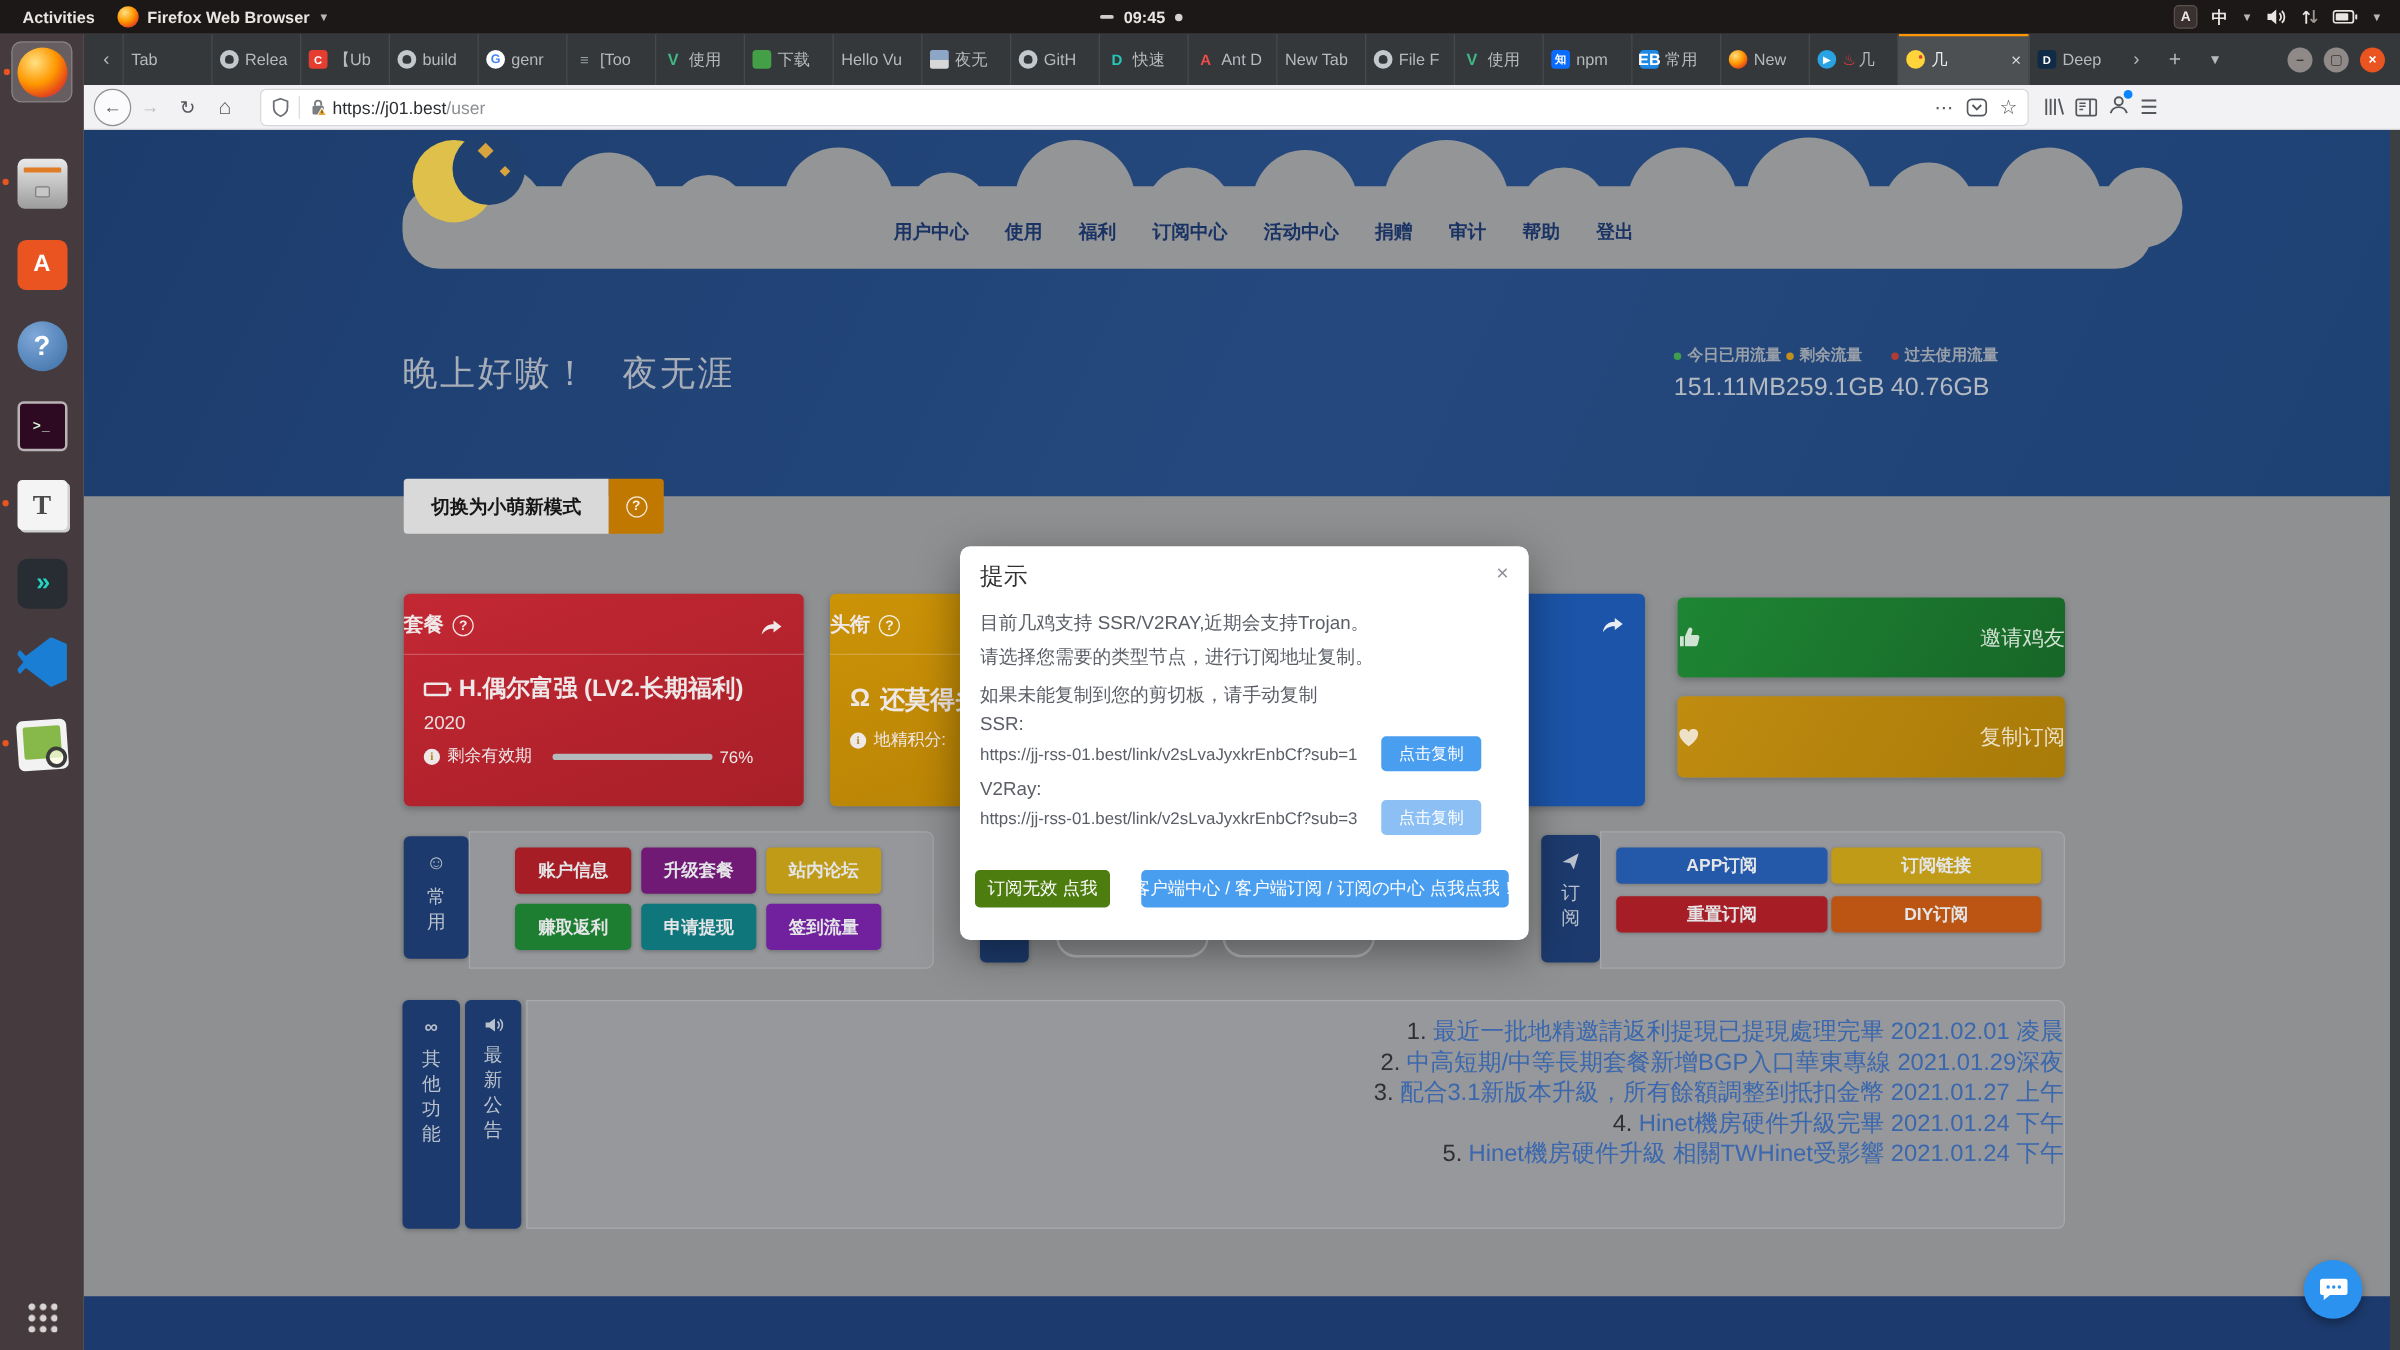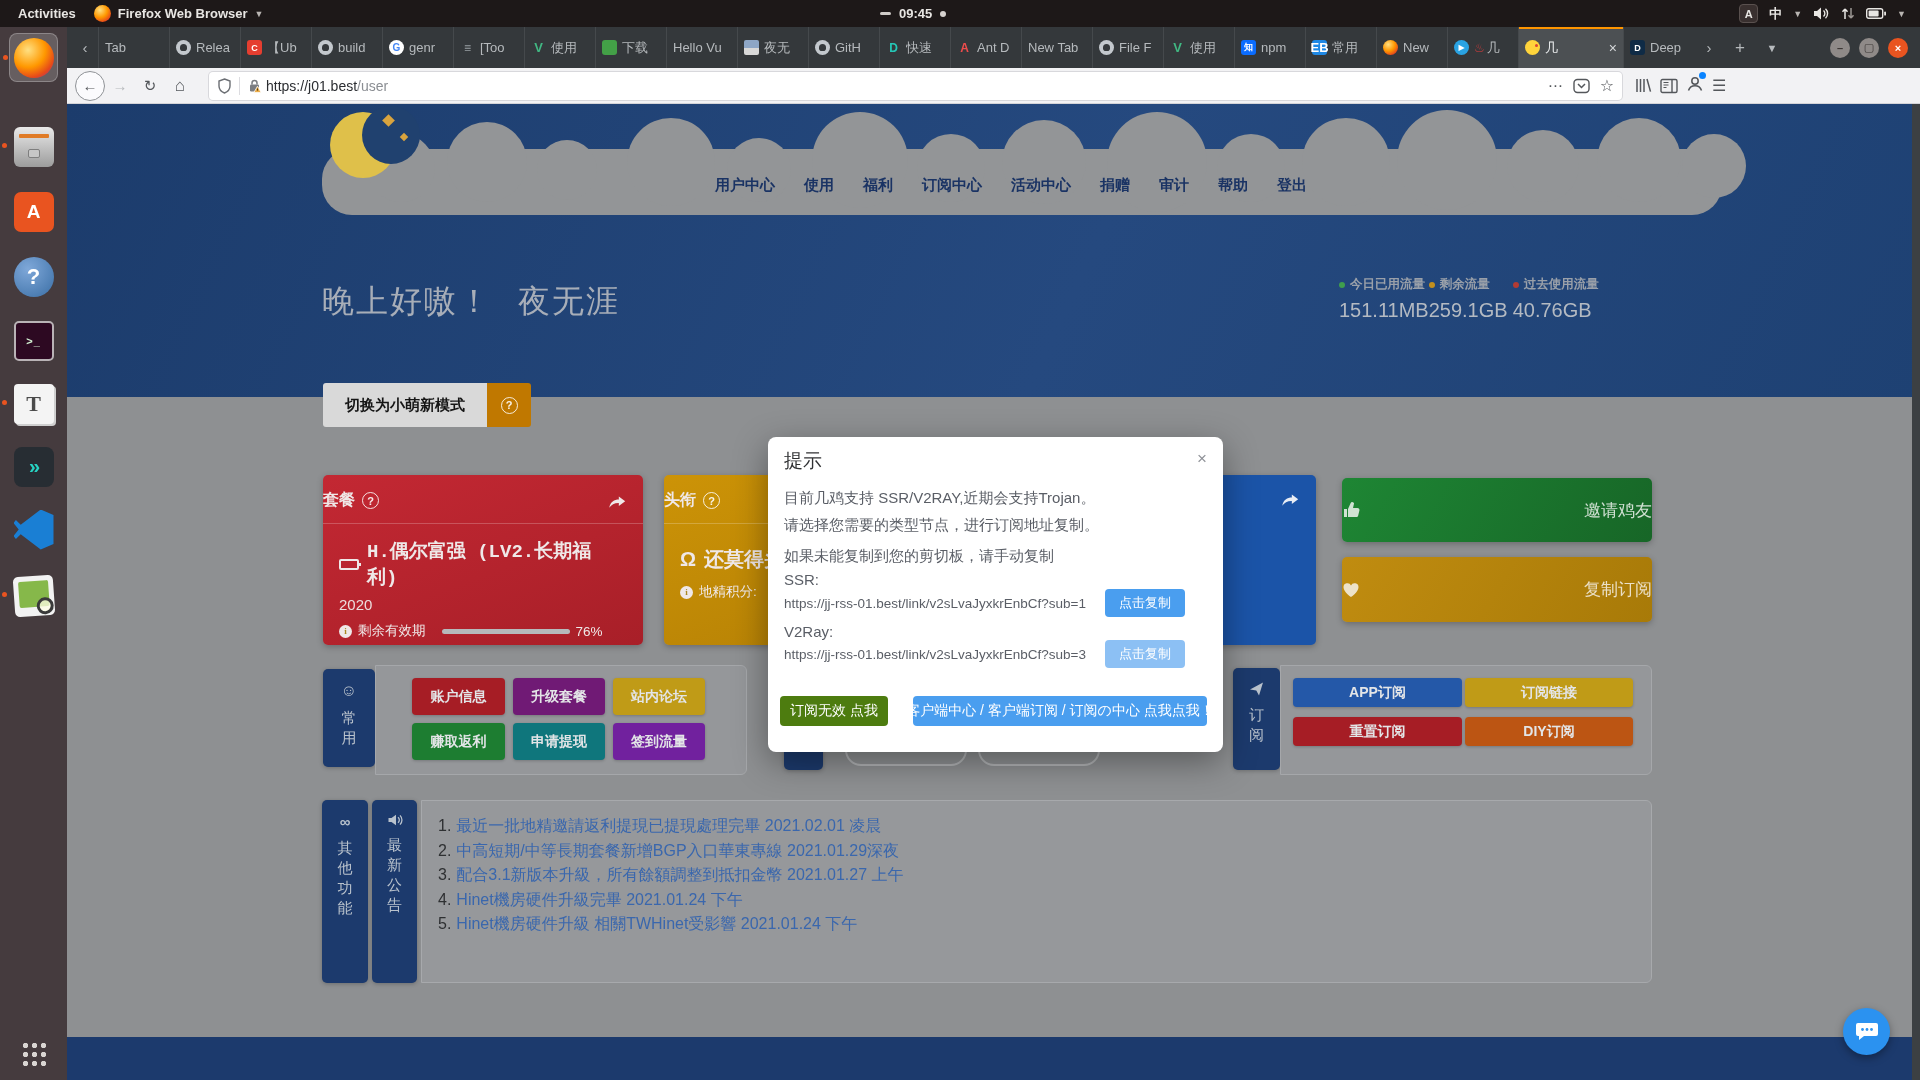--- a/index.html
+++ b/index.html
@@ -93,40 +93,40 @@
   
   .page { position:absolute; left:0; top:77px; width:1853px; height:976px; background:#8e9092; overflow:hidden; }
   .hero { position:absolute; left:0; top:0; width:1853px; height:293px; background:linear-gradient(115deg,#1c3c6c 0%,#25497f 55%,#1e4173 100%); }
   .cloudband { position:absolute; left:255px; top:45px; width:1400px; height:66px; background:#939597; border-radius:30px; }
   .puff { position:absolute; border-radius:50%; background:#939597; }
   .moon-full { position:absolute; left:263px; top:8px; width:66px; height:66px; border-radius:50%; background:#dfc04a; }
   .moon-cut { position:absolute; left:295px; top:2px; width:58px; height:58px; border-radius:50%; background:#20416f; }
   .star { position:absolute; background:#d9a43e; transform:rotate(45deg); }
   .mainnav { position:absolute; left:648px; top:72px; width:660px; display:flex; gap:29px; align-items:center; }
   .mainnav .nav-item { color:#1a3364; font-size:15px; font-weight:700; white-space:nowrap; }
-  .greeting { position:absolute; left:255px; top:176px; font-size:32px; color:#a8aeb8; letter-spacing:2px; }
+  .greeting { position:absolute; left:255px; top:176px; font-size:28px; color:#a8aeb8; letter-spacing:2px; }
   .greeting .uname { margin-left:26px; }
   .stats { position:absolute; left:1272px; top:172px; display:flex; }
   .stat { min-width:84px; }
   .stat .lab { font-size:12.5px; font-weight:700; color:#9aa0a9; display:flex; align-items:center; gap:5px; white-space:nowrap; }
   .stat .dot { width:6px; height:6px; border-radius:50%; flex:none; }
   .stat .val { font-size:20px; color:#b4bac2; margin-top:6px; }
 
   .modeswitch { position:absolute; left:256px; top:279px; height:44px; display:flex; }
   .ms-main { background:#d9d9d9; color:#161616; font-size:15px; font-weight:700; display:flex; align-items:center; padding:0 22px; border-radius:3px 0 0 3px; }
   .ms-q { width:44px; background:#c07800; border-radius:0 3px 3px 0; display:flex; align-items:center; justify-content:center; }
   .qcirc { width:17px; height:17px; border:1.5px solid rgba(255,255,255,.85); border-radius:50%; color:rgba(255,255,255,.9); font-size:11px; font-weight:700; display:inline-flex; align-items:center; justify-content:center; }
 
   .card { position:absolute; width:320px; height:170px; border-radius:5px; color:#efe8e8; box-shadow:0 2px 6px rgba(0,0,0,.25); }
   .card-head { display:flex; align-items:center; gap:7px; padding:15px 16px 12px 0; font-size:16px; font-weight:700; border-bottom:1px solid rgba(255,255,255,.22); }
   .card-head .share { margin-left:auto; }
   .card-plan { left:256px; top:371px; background:linear-gradient(160deg,#c32833,#a81f28); }
   .card-title2 { left:597px; top:371px; background:linear-gradient(160deg,#cc9307,#b37f05); }
   .card-blue { left:929px; top:371px; background:#1b54a8; }
-  .plan-name { display:flex; align-items:center; gap:8px; padding:14px 32px 0 16px; font-size:19px; font-weight:700;font-family:Liberation Mono, monospace; }
+  .plan-name { display:flex; align-items:center; gap:8px; padding:14px 32px 0 16px; font-size:19px; font-weight:700; }
   .batt { width:20px; height:11px; border:2px solid #efe8e8; border-radius:2px; position:relative; flex:none; }
   .batt::after { content:""; position:absolute; right:-4px; top:2px; width:2px; height:3px; background:#efe8e8; }
   .plan-year { padding:6px 16px 0 16px; font-size:15px; color:#ecdddd; }
   .plan-row { display:flex; align-items:center; gap:6px; padding:9px 16px 0 16px; font-size:13.5px; }
   .icirc { width:13px; height:13px; border-radius:50%; background:#efe8e8; color:#a82; font-size:9px; font-weight:700; display:inline-flex; align-items:center; justify-content:center; font-family:"Liberation Serif",serif; flex:none; }
   .pbar { width:128px; height:5px; background:#b6b9bb; border-radius:3px; margin-left:10px; overflow:hidden; }
   .pbar-fill { height:100%; background:#1f8030; border-radius:3px; }
   .title-name { display:flex; align-items:center; gap:8px; padding:22px 16px 0 16px; font-size:20px; font-weight:700; }
   .omega { font-size:20px; }
   .title-row { display:flex; align-items:center; gap:6px; padding:10px 16px 0 16px; font-size:13.5px; }
@@ -139,21 +139,21 @@
   .vtab .vchar { line-height:20px; }
   .vtab svg, .vtab .vicon { margin-bottom:4px; }
   .seccard { position:absolute; background:#95979a; border:1px solid #a5a7aa; border-radius:0 6px 6px 0; }
   .gridbtns { position:absolute; display:grid; gap:8px; }
   .sbtn { border-radius:4px; color:#e3e5e7; font-size:14px; font-weight:700; display:flex; align-items:center; justify-content:center; white-space:nowrap; box-shadow:0 1px 3px rgba(0,0,0,.2); }
   .ghostbtn { position:absolute; width:122px; height:62px; border:2px solid #b2b4b6; border-radius:16px; }
   .fragment { position:absolute; left:1040px; top:630px; width:170px; height:21px; overflow:hidden; }
   .fragment span { display:block; transform:translateY(-9px); font-size:21px; font-weight:700; color:#141414; letter-spacing:3px; }
 
   .ann-card { position:absolute; left:354px; top:696px; width:1231px; height:183px; background:#96989b; border:1px solid #a7a9ac; border-radius:0 6px 6px 0; padding:13px 0 0 16px; }
-  .ann-item { line-height:24.6px; font-size:16px; white-space:nowrap; }
+  .ann-item { line-height:24.6px; font-size:19px; white-space:nowrap;text-align:right; }
   .ann-item .num { color:#2e3032; margin-right:5px; }
   .ann-item .lnk { color:#3a67ad; }
 
   .footer { position:absolute; left:0; top:933px; width:1853px; height:43px; background:#1c3a6d; }
   .scrollbar { position:absolute; right:0; top:0; width:8px; height:976px; background:#3c4043; }
   .chat { position:absolute; left:1776px; top:904px; width:47px; height:47px; border-radius:50%; background:#2b92f0; box-shadow:0 3px 8px rgba(0,0,0,.35); display:flex; align-items:center; justify-content:center; }
 
   
   .modal { position:absolute; left:701px; top:333px; width:455px; height:315px; background:#fff; border-radius:8px; box-shadow:0 10px 34px rgba(0,0,0,.38); z-index:40; font-size:15px; color:#5a5e66; }
   .m-title { position:absolute; left:16px; top:11px; font-size:19px; color:#303133; }

